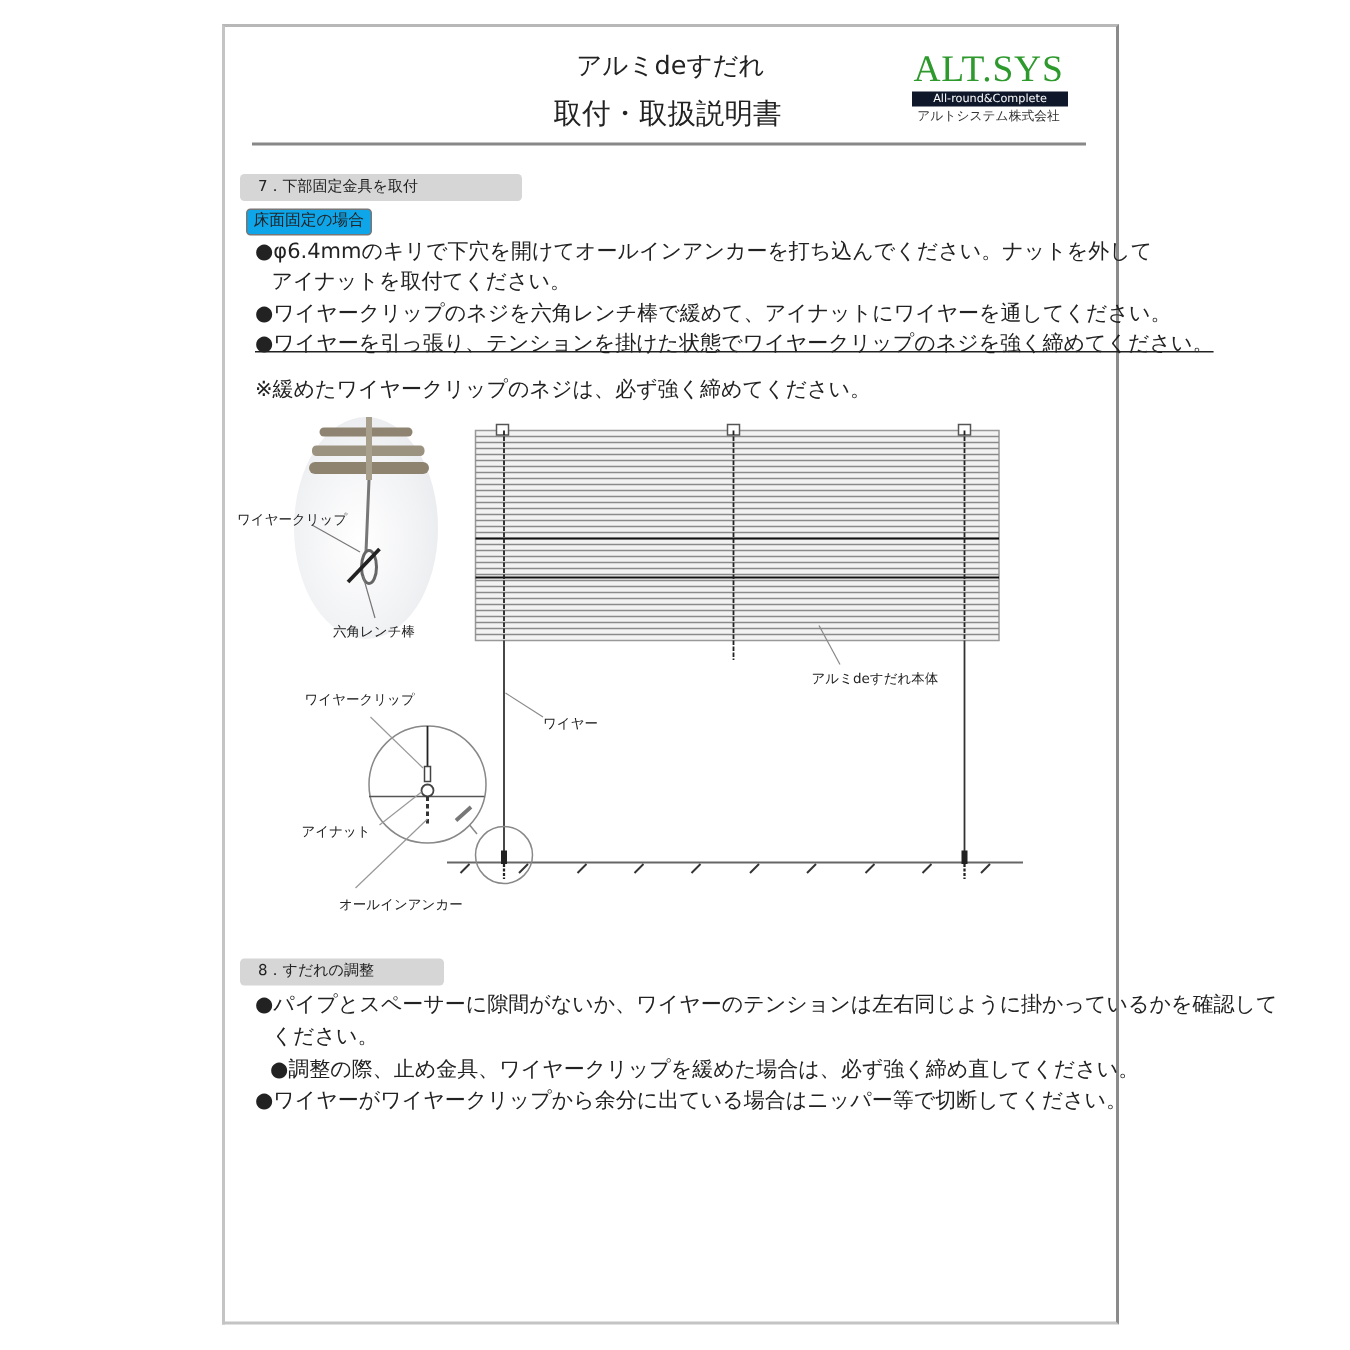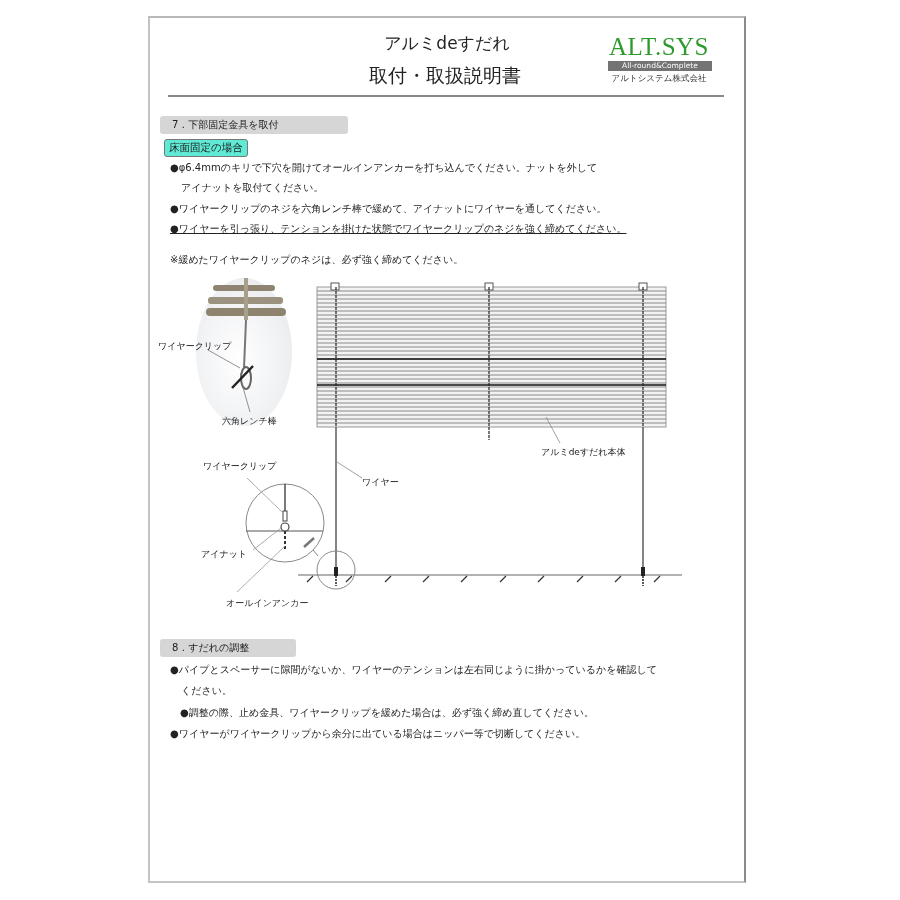--- a/index.html
+++ b/index.html
@@ -9,30 +9,30 @@
           border-top:2px solid #b8b8b8; border-left:2px solid #c4c4c4;
           border-right:2px solid #8a8a8a; border-bottom:2px solid #c4c4c4;
           box-sizing:border-box; background:#fff; }
   .title1 { position:absolute; left:362px; top:32px; width:170px; text-align:center;
             font-size:17px; color:#222; letter-spacing:0px; }
   .title2 { position:absolute; left:345px; top:63px; width:200px; text-align:center;
             font-size:19px; color:#222; }
   .logo { position:absolute; left:606px; top:35px; width:106px; }
   .logo-main { font-family:"Liberation Serif","DejaVu Serif",serif; font-size:25px;
                color:#2e9a2e; letter-spacing:0.5px; line-height:24px; text-align:center; }
-  .logo-band { background:#737373; color:#fff; font-size:7.5px; line-height:10px;
+  .logo-band { background:#0f172a; color:#fff; font-size:7.5px; line-height:10px;
                text-align:center; margin:2px 0 1px 2px; height:10px; }
   .logo-sub { font-size:8.5px; color:#333; text-align:center; line-height:12px; }
   .rule { position:absolute; left:168px; top:95px; width:556px; height:2px; background:#888; }
 
   .sec-head { position:absolute; height:18px; background:#d6d6d6; border-radius:3px;
               font-size:10px; line-height:18px; padding-left:12px; box-sizing:border-box; color:#222; }
   .subtag { position:absolute; left:164px; top:139px; height:16px; border:1px solid #777;
-            border-radius:3px; font-size:10.5px; line-height:15px; padding:0 4px; background:#5eead4; }
-  .line { position:absolute; font-size:10px; line-height:14px; white-space:nowrap; color:#222; }
+            border-radius:3px; font-size:10.5px; line-height:15px; padding:0 4px; background:#0ea5e9; }
+  .line { position:absolute; font-size:14px; line-height:14px; white-space:nowrap; color:#222; }
 
   .diagram { position:absolute; left:0; top:0; width:900px; height:900px; }
   .lbl { position:absolute; font-size:9px; white-space:nowrap; color:#222; }
   .photo { position:absolute; left:196px; top:278px; width:96px; height:148px;
            border-radius:50%; background:radial-gradient(ellipse at 45% 55%, #ffffff 0%, #f1f2f4 55%, #e2e4e8 100%); }
 </style>
 </head>
 <body>
 
 <div class="page"></div>

